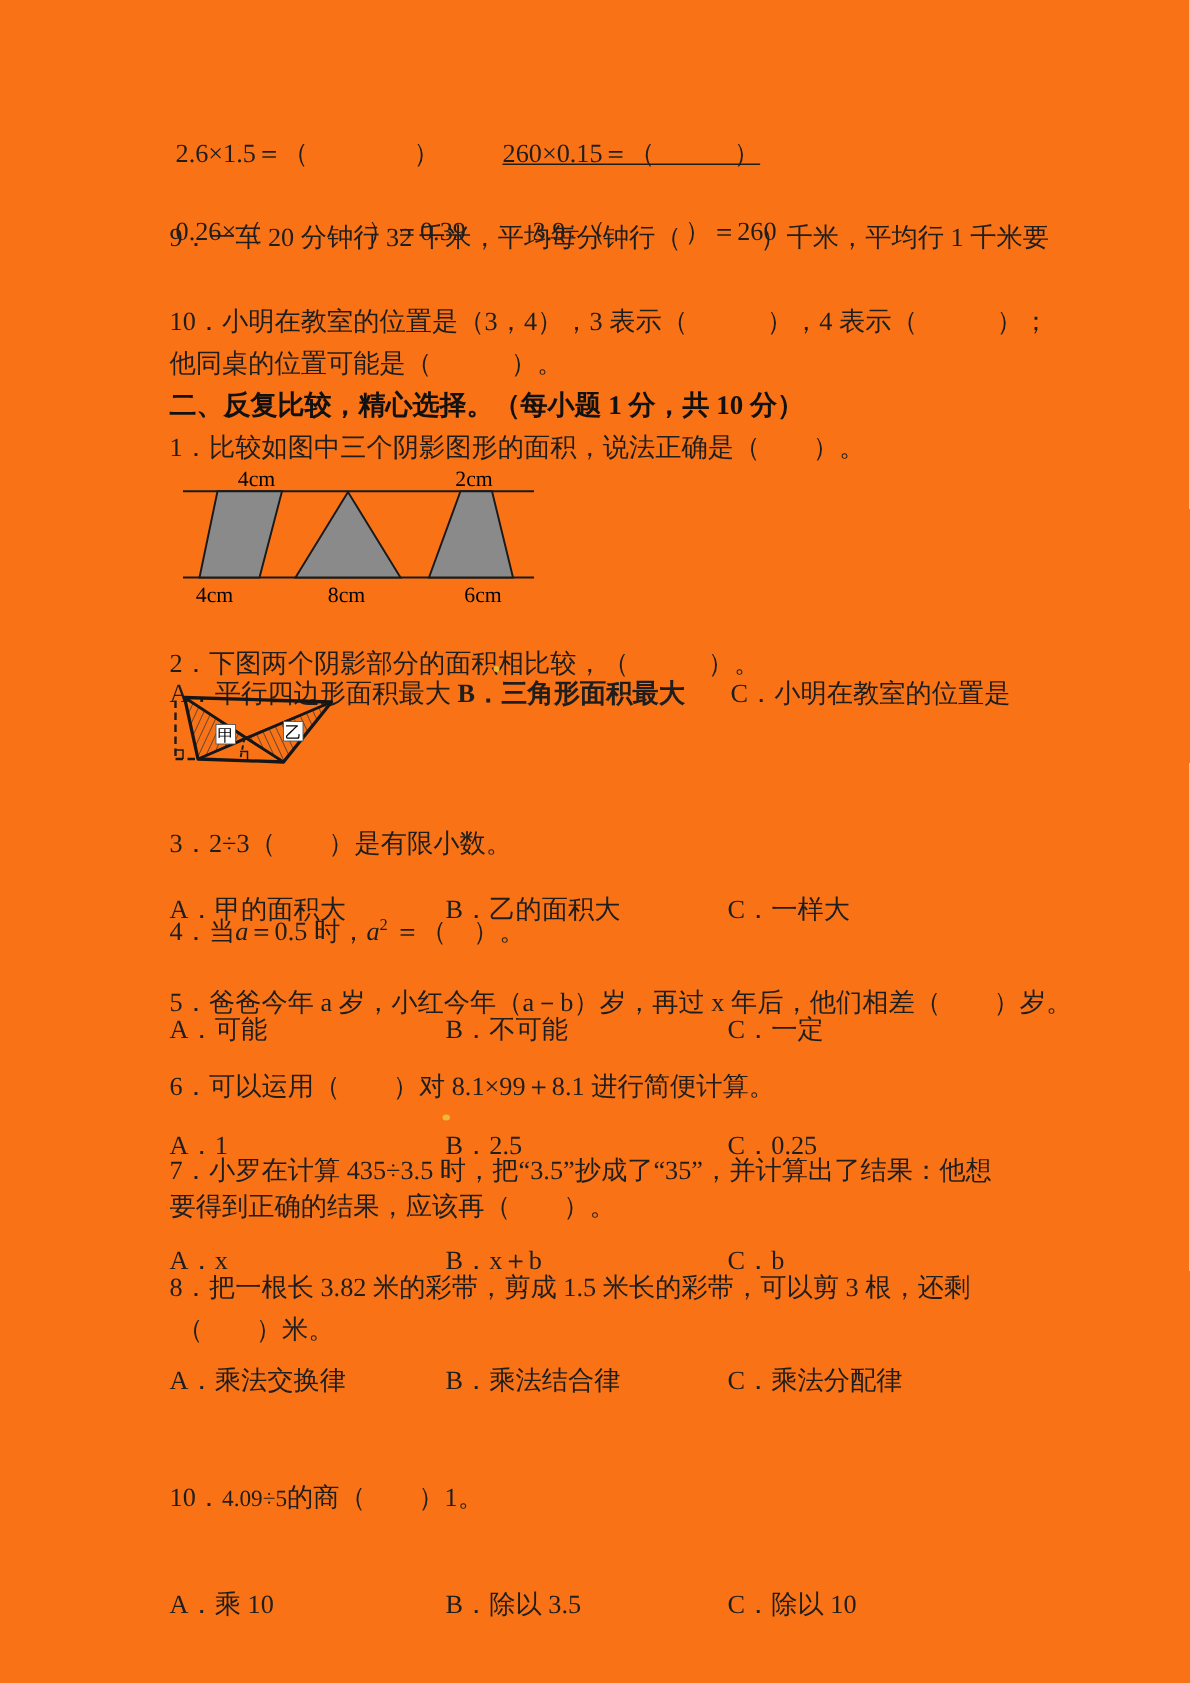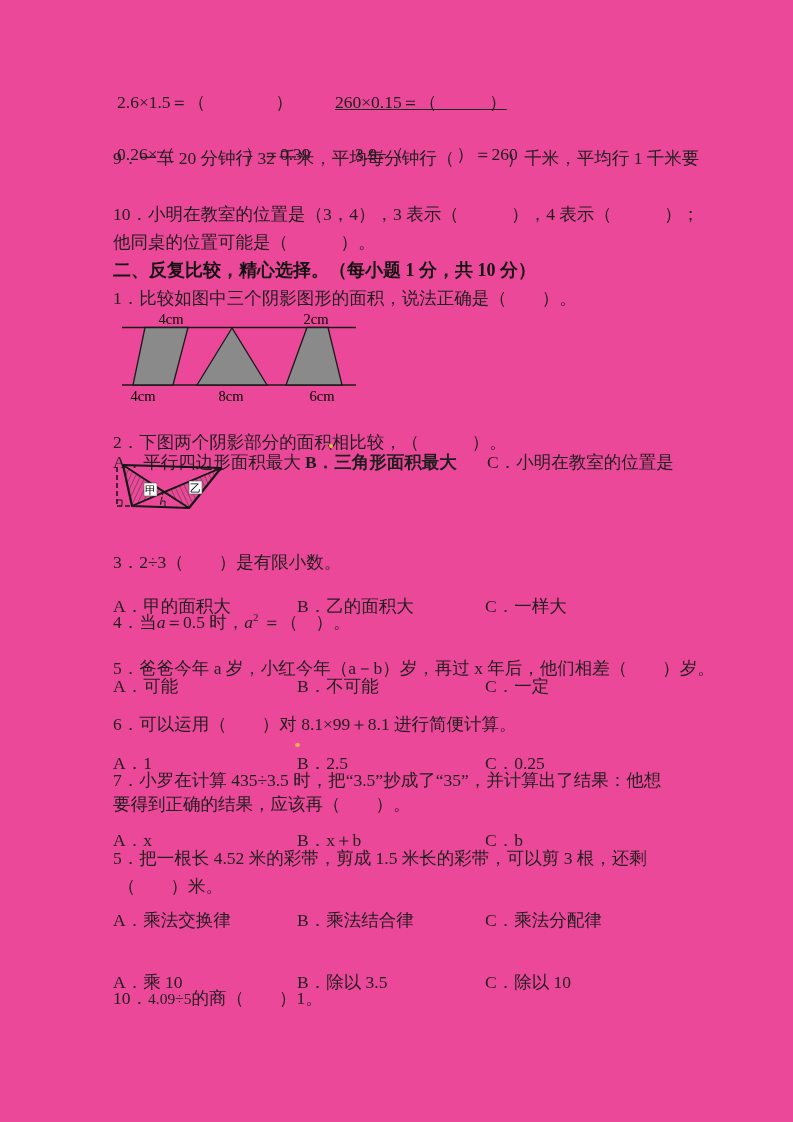--- a/index.html
+++ b/index.html
@@ -1,17 +1,17 @@
 <!DOCTYPE html>
 <html><head>
 <meta charset="utf-8">
 <style>
   html,body{margin:0;padding:0;background:#ffffff;}
   .page{
-    position:relative;width:793px;height:1122px;background:#ec4899;
+    position:relative;width:793px;height:1122px;background:#f97316;
     font-family:"Liberation Serif","DejaVu Serif",serif;
     color:#1e1e1e;overflow:hidden;
   }
   .ln{
     position:absolute;left:113px;width:620px;height:24px;
     font-size:17.5px;line-height:23px;white-space:nowrap;
   }
   .rel{position:relative;}
   .abs{position:absolute;top:0;}
   .bold-header{
@@ -134,27 +134,27 @@
 
   <div class="ln" style="top:713px">6．可以运用（　　）对 8.1×99＋8.1 进行简便计算。</div>
   <div class="ln rel" style="top:741px">
     <span class="abs oA">A．乘法交换律</span>
     <span class="abs oB">B．乘法结合律</span>
     <span class="abs oC">C．乘法分配律</span>
   </div>
 
   <div class="ln" style="top:769px">7．小罗在计算 435÷3.5 时，把“3.5”抄成了“35”，并计算出了结果：他想</div>
   <div class="ln" style="top:793px">要得到正确的结果，应该再（　　）。</div>
-  <div class="ln rel" style="top:779px">
+  <div class="ln rel" style="top:866px">
     <span class="abs oA">A．乘 10</span>
     <span class="abs oB">B．除以 3.5</span>
     <span class="abs oC">C．除以 10</span>
   </div>
 
-  <div class="ln" style="top:847px">5．把一根长 4.52 米的彩带，剪成 1.5 米长的彩带，可以剪 3 根，还剩</div>
+  <div class="ln" style="top:847px">8．把一根长 3.82 米的彩带，剪成 1.5 米长的彩带，可以剪 3 根，还剩</div>
   <div class="ln" style="top:875px;left:118px">（　　）米。</div>
   <div class="ln rel" style="top:903px">
     <span class="abs o4A">A．0.002</span>
     <span class="abs o4B">B．0.2</span>
     <span class="abs o4C">C．0.02</span>
     <span class="abs o4D">D．2</span>
   </div>
 
 
   <div class="ln" style="top:987px">

